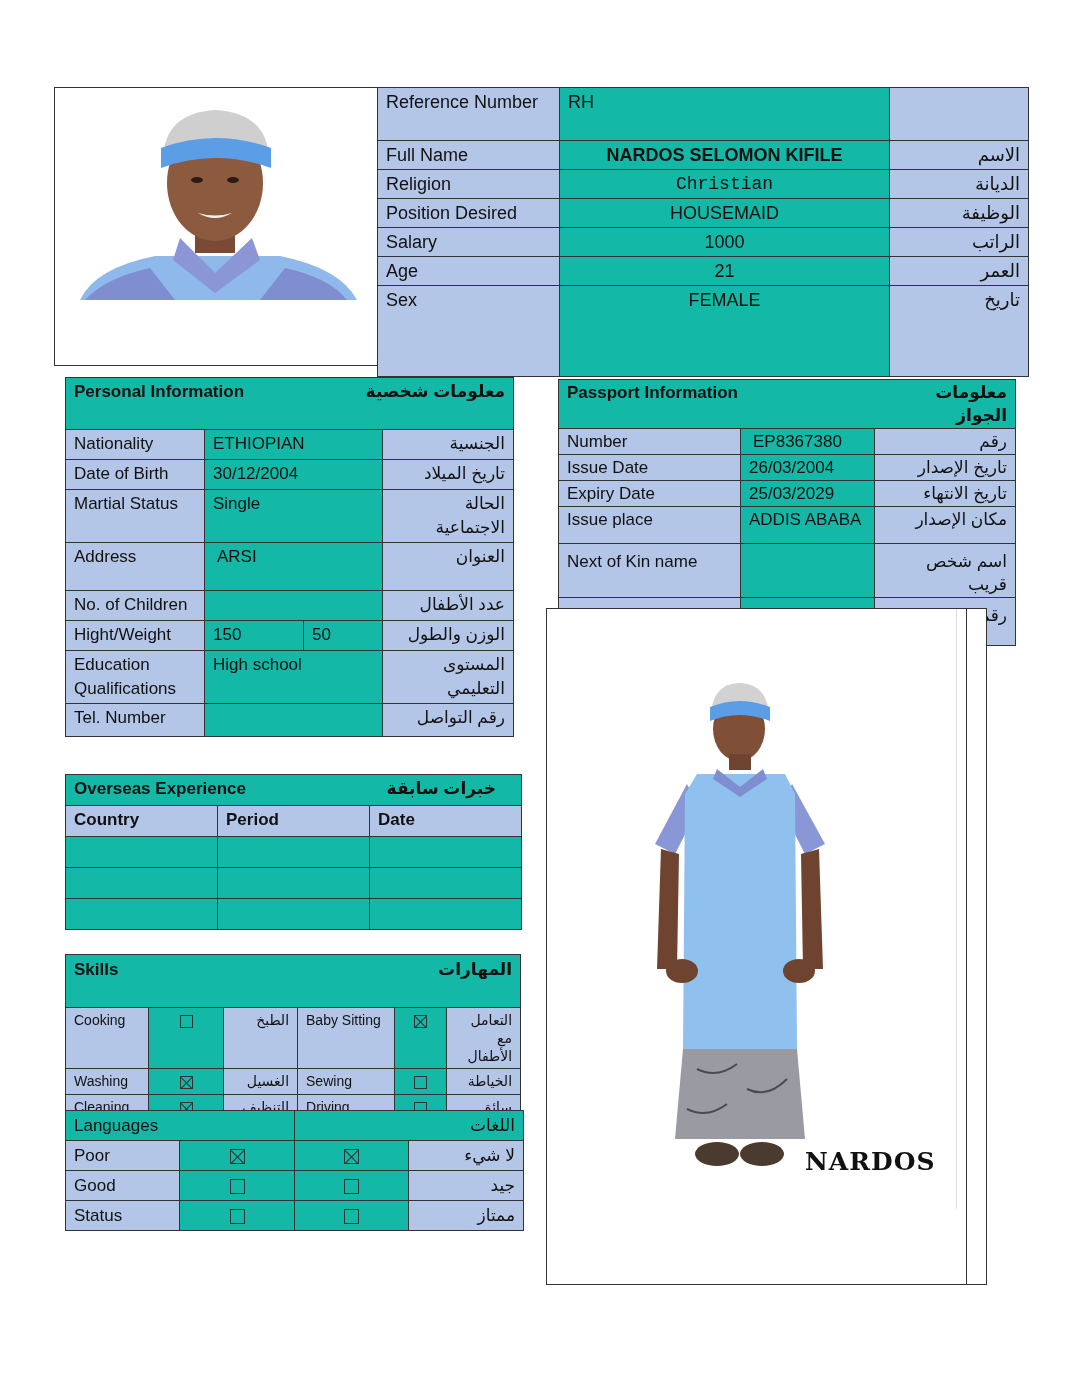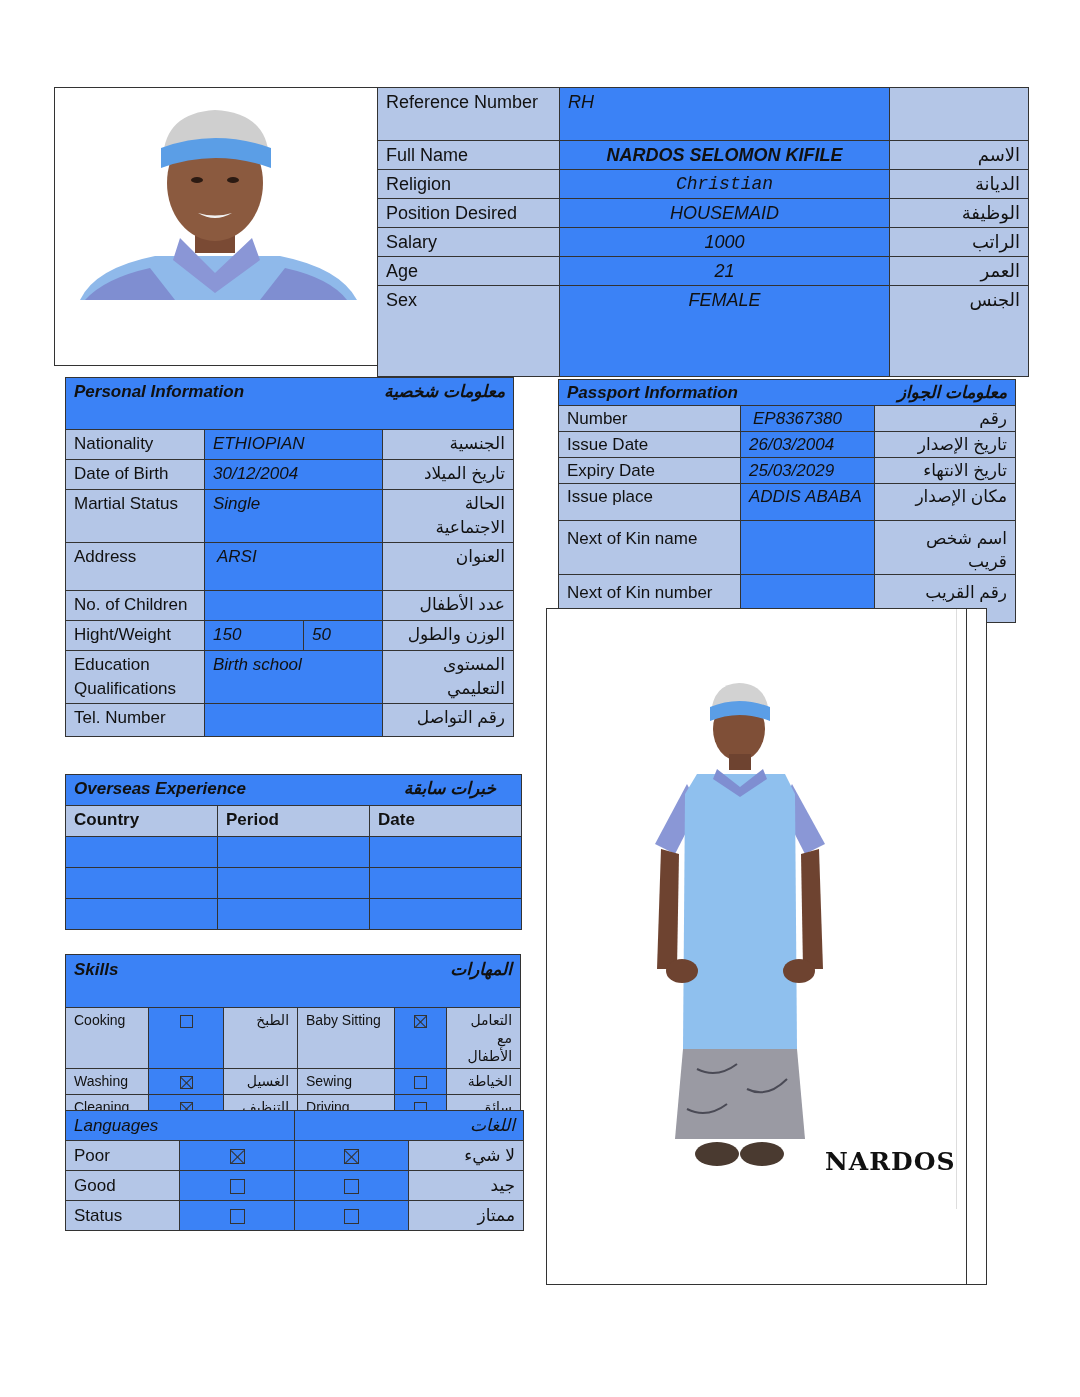--- a/index.html
+++ b/index.html
@@ -1,21 +1,21 @@
 <!DOCTYPE html>
 <html><head>
 <meta charset="utf-8">
 <style>
   * { box-sizing: border-box; margin: 0; padding: 0; }
   body { width: 1080px; height: 1397px; background: #ffffff; position: relative; font-family: "Liberation Sans", "DejaVu Sans", sans-serif; color: #111; overflow: hidden; }
   .abs { position: absolute; }
   table { border-collapse: collapse; table-layout: fixed; }
   td { border: 1px solid #333; vertical-align: top; font-size: 17px; padding: 2px 8px; line-height: 24px; }
   .blue { background: #b4c6e7; }
-  .white { background: #3b82f6; font-style: italic; }
+  .white { background: #14b8a6; }
   .center { text-align: center; }
   .rtl { text-align: right; direction: rtl; }
   .bold { font-weight: bold; }
   .mono { font-family: "Liberation Mono", "DejaVu Sans Mono", monospace; }
 
   
   #top-photo { left: 54px; top: 87px; width: 324px; height: 279px; border: 1px solid #333; border-right: none; background: #fff; }
   #top-table { left: 377px; top: 87px; width: 651px; }
   #top-table td { font-size: 18px; }
 
@@ -30,21 +30,21 @@
   #skills { left: 65px; top: 954px; width: 455px; }
   #skills td { font-size: 14px; line-height: 18px; padding: 3px 8px; margin-top: 28px; }
   
   #languages { left: 65px; top: 1110px; width: 458px; }
   #languages td { padding: 1px 8px; line-height: 27px; }
 
   
   #full-frame { left: 546px; top: 608px; width: 441px; height: 677px; border: 1px solid #333; background: #fff; }
   #full-frame .inner-line { position: absolute; left: 419px; top: 0; width: 1px; height: 100%; background: #333; }
   #full-frame .inner-faint { position: absolute; left: 409px; top: 0; width: 1px; height: 600px; background: #ddd; }
-  #name-tag { position: absolute; left: 258px; top: 538px; font-family: "DejaVu Serif", serif; font-weight: bold; font-size: 25px; letter-spacing: 1px; color: #111; margin-left: 20px; }
+  #name-tag { position: absolute; left: 258px; top: 538px; font-family: "DejaVu Serif", serif; font-weight: bold; font-size: 25px; letter-spacing: 1px; color: #111; }
 
   .chk { display: inline-block; width: 13px; height: 13px; border: 1px solid #333; position: relative; vertical-align: middle; }
   .chk.on::before, .chk.on::after { content: ""; position: absolute; left: 5px; top: -2px; width: 1px; height: 16px; background: #333; }
   .chk.on::before { transform: rotate(45deg); }
   .chk.on::after { transform: rotate(-45deg); }
   .lang-chk { width: 15px; height: 15px; }
   .lang-chk.on::before, .lang-chk.on::after { left: 6px; top: -2px; height: 18px; }
 </style>
 </head>
 <body>
@@ -106,21 +106,21 @@
     <td class="blue rtl">الراتب</td>
   </tr>
   <tr style="height:26px">
     <td class="blue">Age</td>
     <td class="white center">21</td>
     <td class="blue rtl">العمر</td>
   </tr>
   <tr style="height:91px">
     <td class="blue">Sex</td>
     <td class="white center">FEMALE</td>
-    <td class="blue rtl">الجنس</td>
+    <td class="blue rtl">تاريخ</td>
   </tr>
 </tbody>
   </table>
 
 <table id="personal" class="abs">
   <colgroup>
       <col style="width:139px">
       <col style="width:99px">
       <col style="width:79px">
       <col style="width:131px">
@@ -156,21 +156,21 @@
     <td class="blue rtl">عدد الأطفال</td>
   </tr>
   <tr style="height:30px">
     <td class="blue">Hight/Weight</td>
     <td class="white">150</td>
     <td class="white">50</td>
     <td class="blue rtl">الوزن والطول</td>
   </tr>
   <tr style="height:43px">
     <td class="blue">Education Qualifications</td>
-    <td colspan="2" class="white">Birth school</td>
+    <td colspan="2" class="white">High school</td>
     <td class="blue rtl">المستوى التعليمي</td>
   </tr>
   <tr style="height:33px">
     <td class="blue">Tel. Number</td>
     <td colspan="2" class="white"></td>
     <td class="blue rtl">رقم التواصل</td>
   </tr>
 </tbody>
   </table>
 

